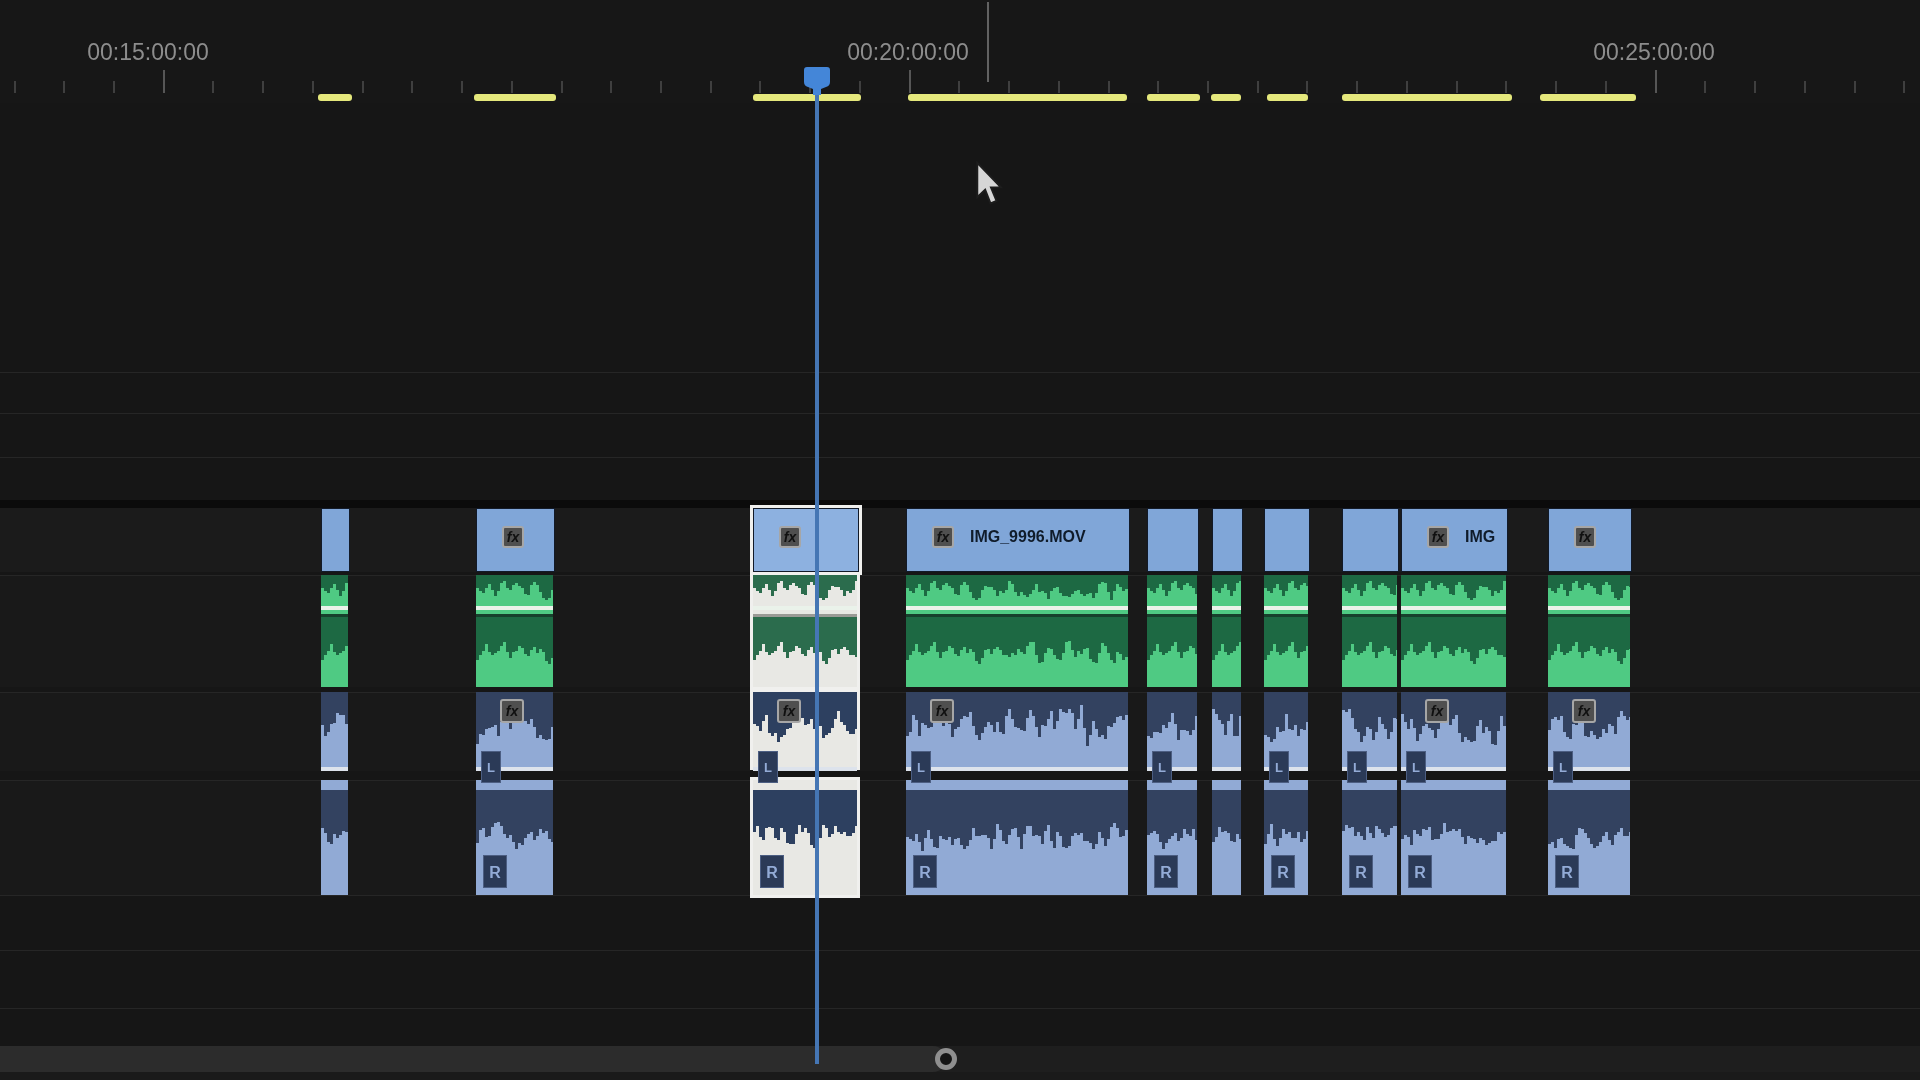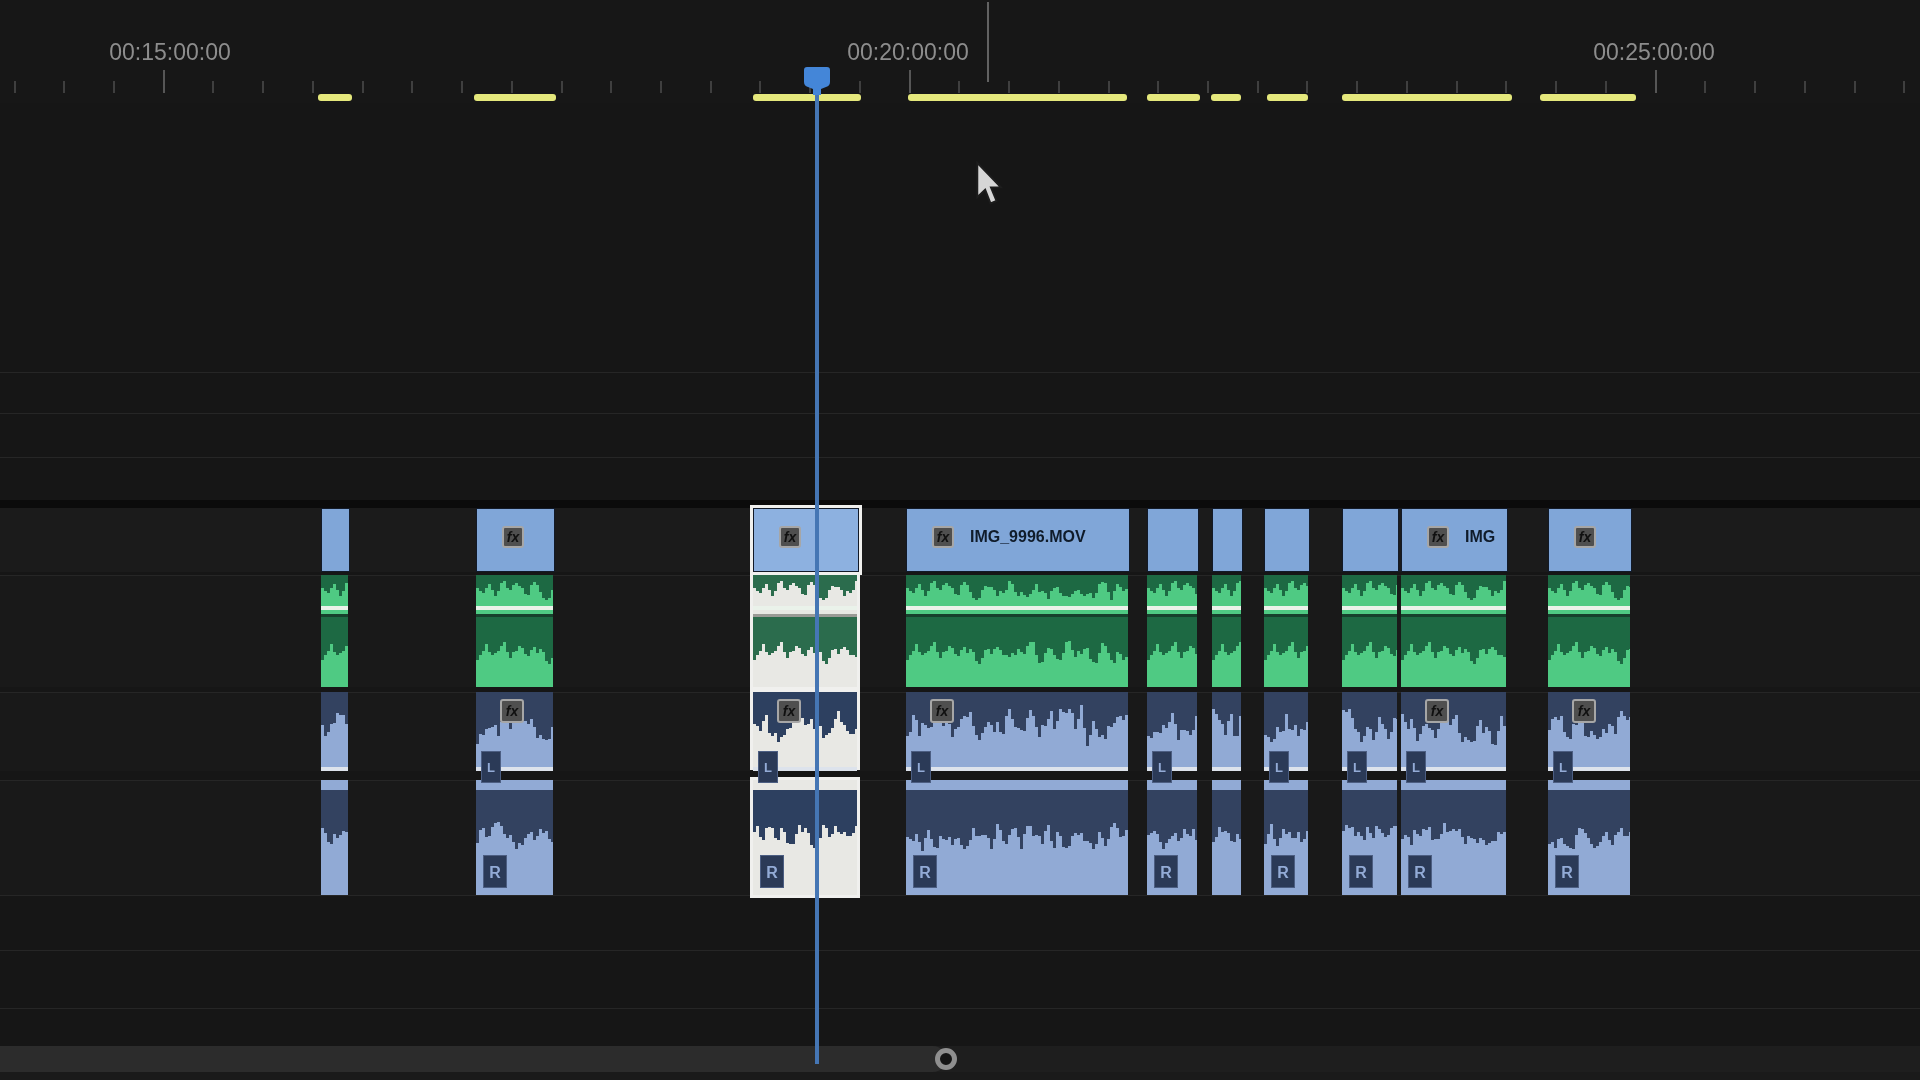--- a/index.html
+++ b/index.html
@@ -30,21 +30,21 @@
   .scroll-track{position:absolute;left:0;width:1920px;background:#1e1e1e;}
   .scroll-thumb{position:absolute;background:#2c2c2c;border-radius:0 13px 13px 0;}
   .scroll-handle{position:absolute;box-sizing:border-box;border:5px solid #8f8f8f;
                  border-radius:50%;background:#151515;}
 </style>
 </head>
 <body>
 
 <div id="canvas">
   <div id="ruler" class="abs" style="left:0;top:0;width:1920px;height:103px;background:#171717;">
-      <div class="timecode" style="left: 170px;">00:15:00:00</div>
+      <div class="timecode" style="left: 148px;">00:15:00:00</div>
       <div class="timecode" style="left: 908px;">00:20:00:00</div>
       <div class="timecode" style="left: 1654px;">00:25:00:00</div>
       <div class="tick" style="left: 14px; top: 81px; height: 12px;"></div>
       <div class="tick" style="left: 63px; top: 81px; height: 12px;"></div>
       <div class="tick" style="left: 113px; top: 81px; height: 12px;"></div>
       <div class="tick major" style="left: 163px; top: 70px; height: 23px;"></div>
       <div class="tick" style="left: 212px; top: 81px; height: 12px;"></div>
       <div class="tick" style="left: 262px; top: 81px; height: 12px;"></div>
       <div class="tick" style="left: 312px; top: 81px; height: 12px;"></div>
       <div class="tick" style="left: 362px; top: 81px; height: 12px;"></div>

